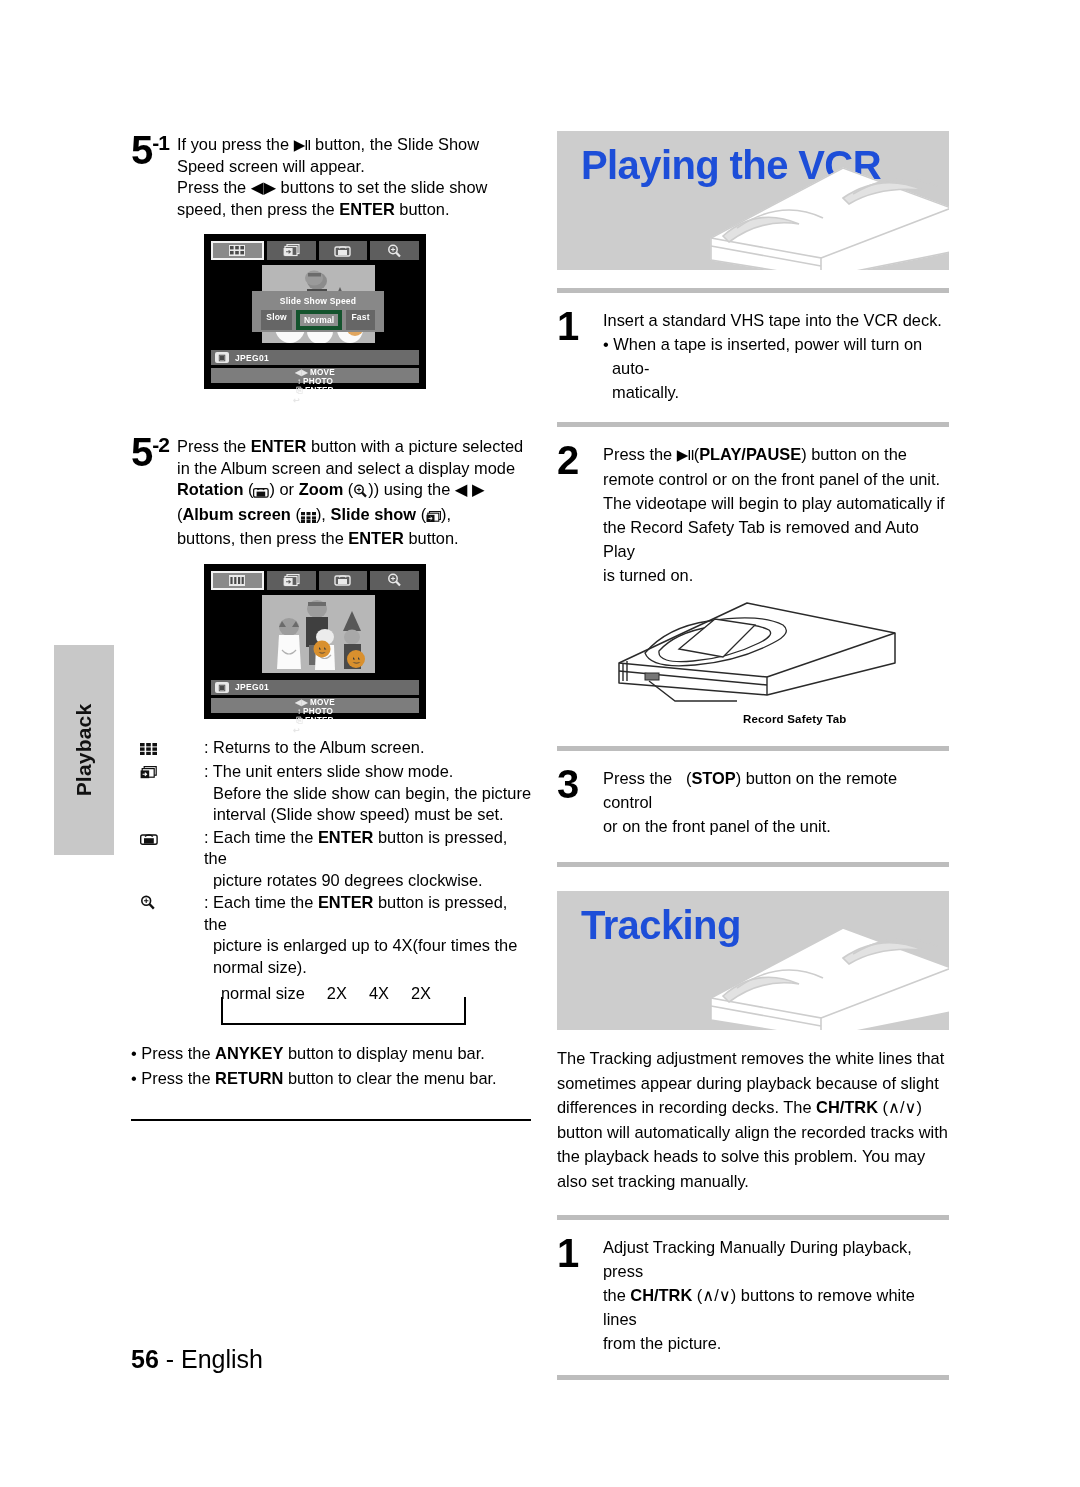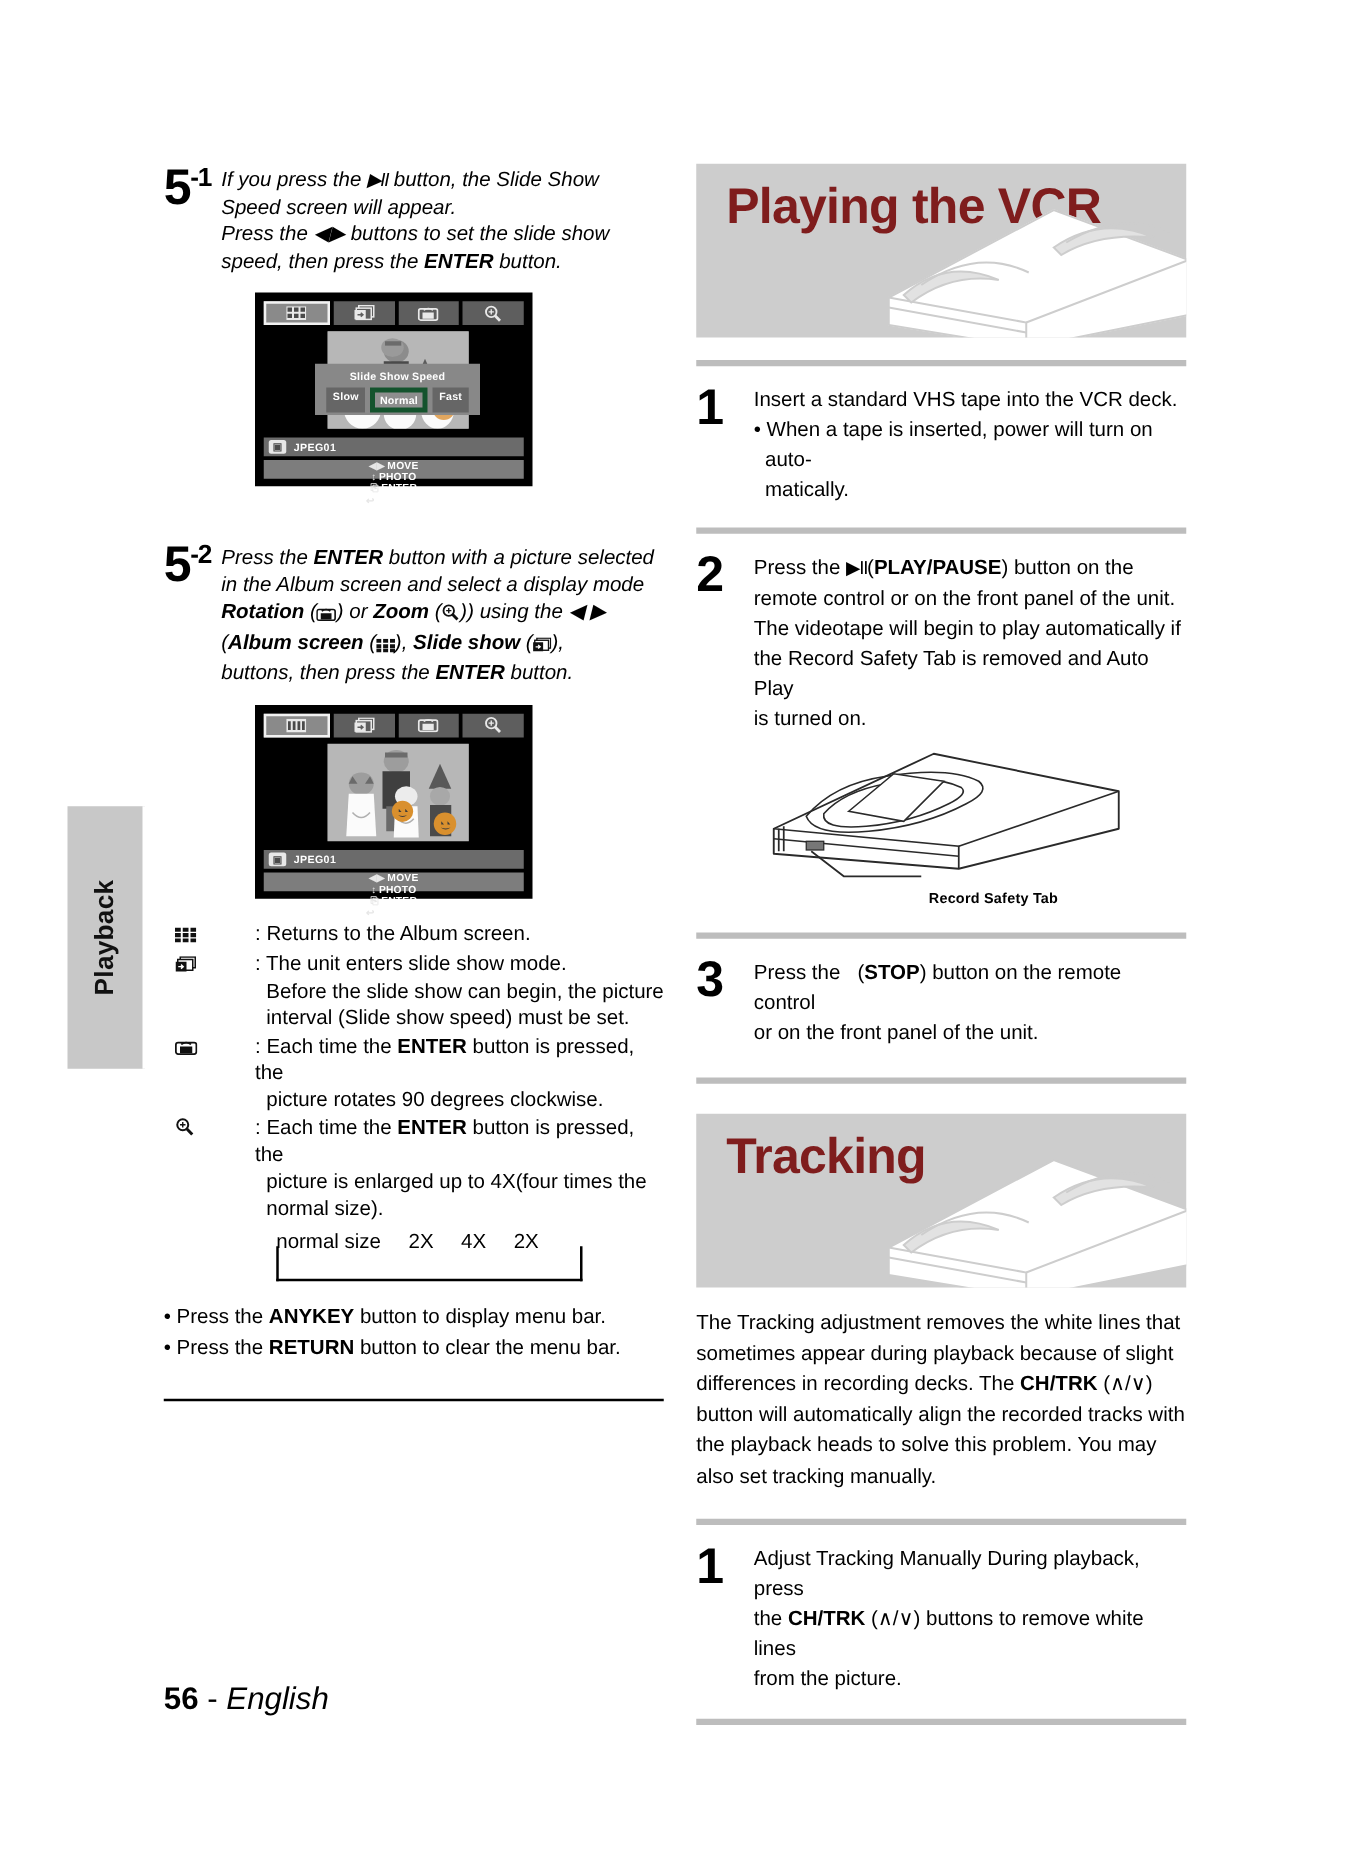--- a/index.html
+++ b/index.html
@@ -68,21 +68,20 @@
   .step-num .sup {
     font-size: 21px;
     vertical-align: super;
     line-height: 0;
   }
   .step-body {
     font-size: 16.4px;
     line-height: 21.5px;
     padding-top: 3px;
     flex: 1;
-    font-style: italic;
   }
   .step-body-r {
     font-size: 16.4px;
     line-height: 24px;
     padding-top: 1px;
     flex: 1;
   }
   .bullet-line {
     text-indent: -9px;
     padding-left: 9px;
@@ -268,21 +267,21 @@
     background: #cdcdcd;
     overflow: hidden;
   }
   .banner-title {
     position: absolute;
     left: 24px;
     top: 12px;
     font-size: 40px;
     font-weight: bold;
     letter-spacing: -0.6px;
-    color: #7f1d1d;
+    color: #1d4ed8;
   }
   .banner svg { position: absolute; right: -4px; bottom: -10px; }
 
   .hr-gray {
     height: 5px;
     background: #bdbdbd;
     margin: 18px 0 0 0;
     width: 392px;
   }
   .hr-gray.tight { margin-top: 14px; }
@@ -313,21 +312,21 @@
   }
 
   
   .footer {
     position: absolute;
     left: 131px;
     top: 1345px;
     font-size: 25px;
   }
   .footer b { font-weight: bold; }
-  .footer .en { font-weight: normal; font-style: italic; }
+  .footer .en { font-weight: normal; }
 
   
   .glyph-play { letter-spacing: -1px; font-size: 15px; }
   .ic {
     display: inline-block;
     vertical-align: -3px;
   }
 </style>
 </head>
 <body>

